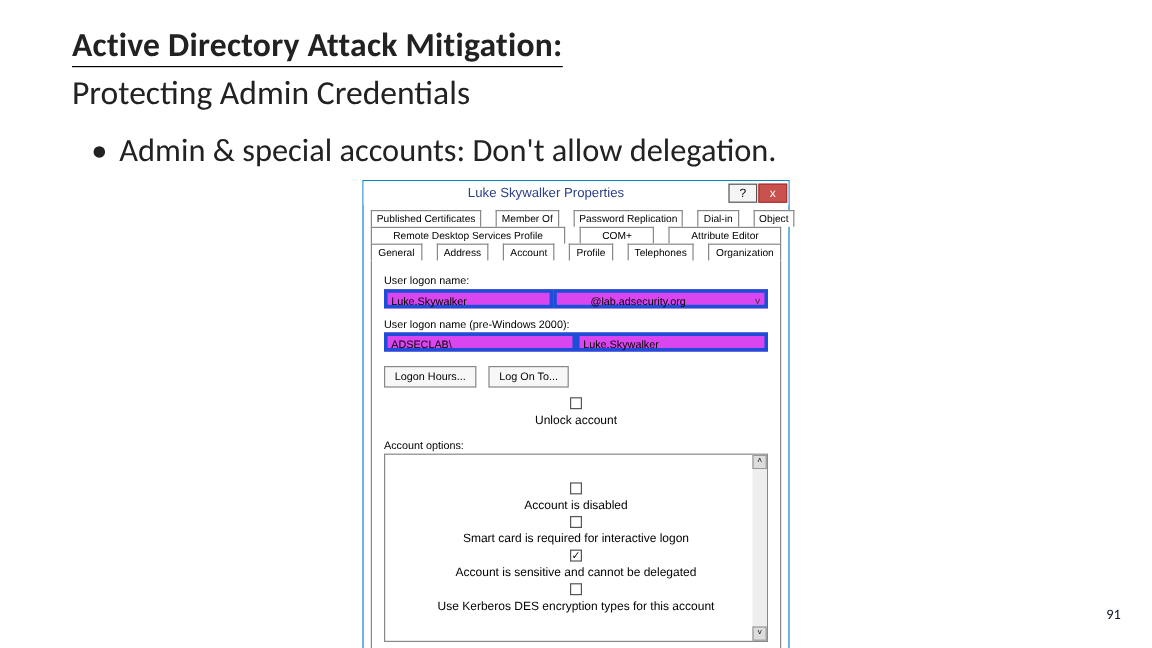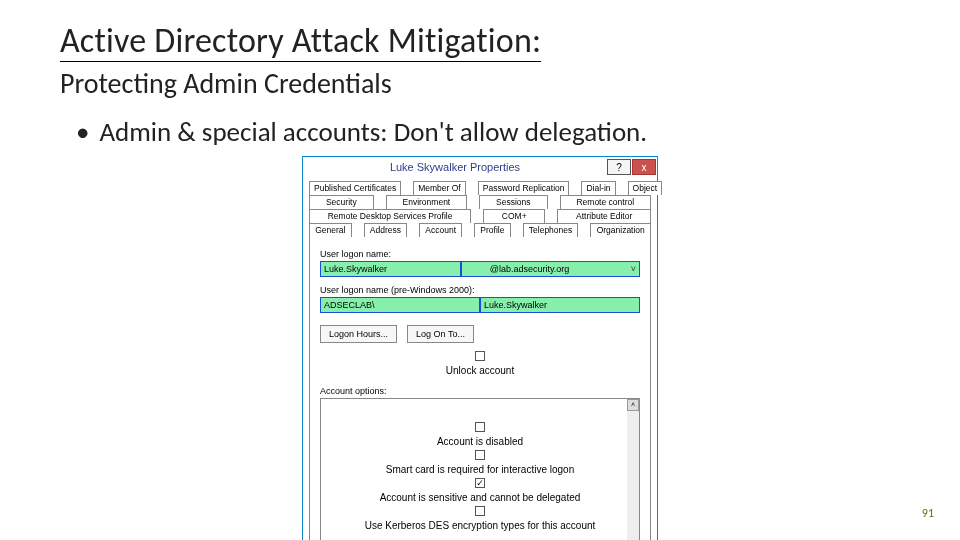--- a/index.html
+++ b/index.html
@@ -7,22 +7,22 @@
     margin: 0;
     width: 960px;
     height: 540px;
     font-family: Calibri, Arial, sans-serif;
     background: #fff;
     position: relative;
     color: #222;
   }
   .slide { padding: 20px 60px 0 60px; }
   .title {
-    font-size: 34px;
-    font-weight: 400;
+    font-size: 28px;
+    font-weight: 700;
     letter-spacing: 0.2px;
     margin: 0;
     border-bottom: 1.5px solid #000;
     display: inline-block;
     padding-bottom: 0;
   }
   .subtitle {
     font-size: 28px;
     font-weight: 400;
     margin: 4px 0 0 0;
@@ -30,21 +30,21 @@
   .bullet {
     margin: 14px 0 0 16px;
     font-size: 27px;
   }
   .bullet .dot { margin-right: 10px; }
   .pagenum {
     position: absolute;
     right: 26px;
     bottom: 20px;
     font-size: 12px;
-    color: #4d7c0f;
+    color: #0f172a;
   }
   .dialog-wrap {
     margin: 8px auto 0 auto;
     width: 356px;
     background: #fff;
     border: 1px solid #0a84c6;
     font-family: Liberation Sans, sans-serif;
     font-size: 10px;
     color: #000;
   }
@@ -91,26 +91,26 @@
   }
   .tab.active { background: #fff; position: relative; z-index: 2; }
   .tabpanel {
     border: 1px solid #888;
     border-top: none;
     padding: 10px 10px 4px 10px;
   }
   .lbl { font-size: 9px; margin: 2px 0; }
   .row { display: flex; gap: 0; }
   .inp {
-    border: 1px solid #1d4ed8;
+    border: 3px solid #1d4ed8;
     height: 16px;
     font-size: 9px;
     padding: 0 3px;
     line-height: 15px;
-    background: #86efac;
+    background: #d946ef;
     flex: 1;
   }
   .sel { position: relative; padding-left: 28px; }
   .sel::after {
     content: "˅";
     position: absolute;
     right: 3px;
     top: 0;
     font-size: 9px;
     color: #333;
@@ -169,26 +169,20 @@
     </div>
     <div class="dlg-body">
       <div class="tabrow">
         <div class="tab">Published Certificates</div>
         <div class="tab">Member Of</div>
         <div class="tab">Password Replication</div>
         <div class="tab">Dial-in</div>
         <div class="tab">Object</div>
       </div>
       <div class="tabrow">
-        <div class="tab">Security</div>
-        <div class="tab">Environment</div>
-        <div class="tab">Sessions</div>
-        <div class="tab">Remote control</div>
-      </div>
-      <div class="tabrow">
         <div class="tab">Remote Desktop Services Profile</div>
         <div class="tab">COM+</div>
         <div class="tab">Attribute Editor</div>
       </div>
       <div class="tabrow">
         <div class="tab">General</div>
         <div class="tab">Address</div>
         <div class="tab active">Account</div>
         <div class="tab">Profile</div>
         <div class="tab">Telephones</div>

